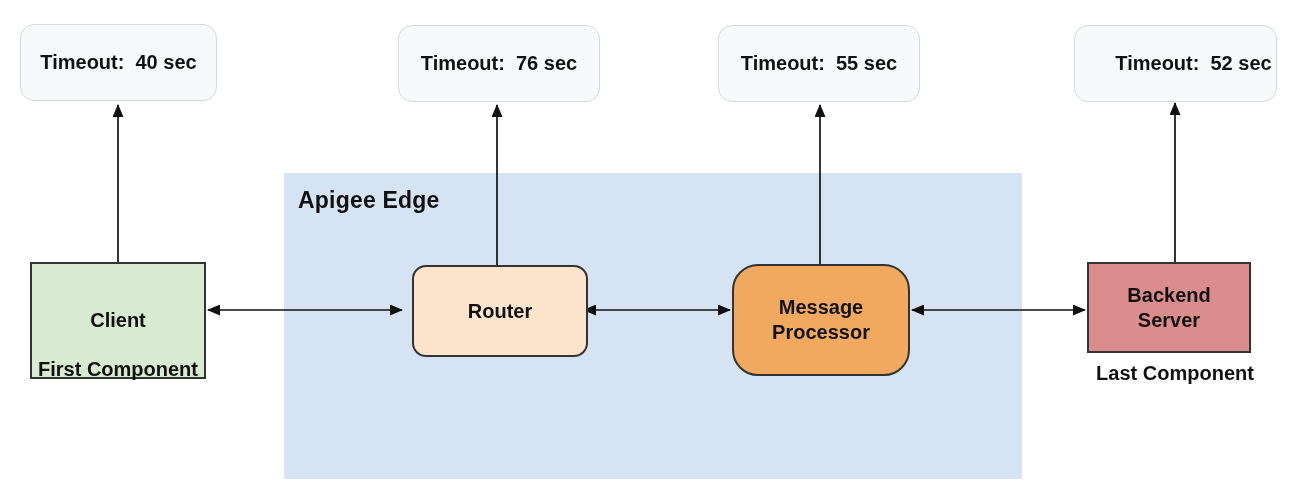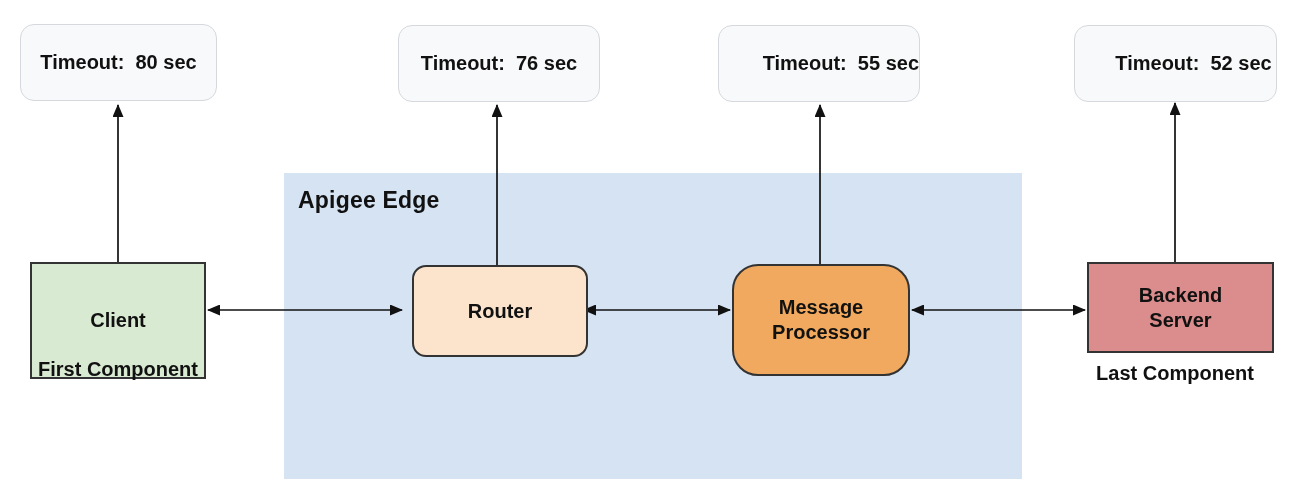--- a/index.html
+++ b/index.html
@@ -108,41 +108,41 @@
     <line x1="497" y1="265" x2="497" y2="105" stroke="#111111" stroke-width="1.7" marker-end="url(#ah)"></line>
     <line x1="820" y1="264" x2="820" y2="105" stroke="#111111" stroke-width="1.7" marker-end="url(#ah)"></line>
     <line x1="1175" y1="262" x2="1175" y2="103" stroke="#111111" stroke-width="1.7" marker-end="url(#ah)"></line>
 
     <line x1="208" y1="310" x2="402" y2="310" stroke="#111111" stroke-width="1.7" marker-start="url(#ah)" marker-end="url(#ah)"></line>
     <line x1="584" y1="310" x2="730" y2="310" stroke="#111111" stroke-width="1.7" marker-start="url(#ah)" marker-end="url(#ah)"></line>
     <line x1="912" y1="310" x2="1085" y2="310" stroke="#111111" stroke-width="1.7" marker-start="url(#ah)" marker-end="url(#ah)"></line>
   </svg>
 
   <div class="timeout" style="left:20px;   top:24px; width:197px;">
-    <span>Timeout:  80 sec</span>
+    <span>Timeout:  40 sec</span>
   </div>
   <div class="timeout" style="left:398px;  top:25px; width:202px;">
     <span>Timeout:  76 sec</span>
   </div>
-  <div class="timeout" style="left:718px;  top:25px; width:202px;justify-content:flex-end;">
+  <div class="timeout" style="left:718px;  top:25px; width:202px;">
     <span>Timeout:  55 sec</span>
   </div>
   <div class="timeout" style="left:1074px; top:25px; width:203px;padding-left:36px;">
     <span>Timeout:  52 sec</span>
   </div>
 
   <div class="comp" style="left: 30px; top: 262px; width: 176px; height: 117px; background-color: rgb(217, 234, 211);">
     <span>Client</span>
   </div>
   <div class="comp" style="left: 412px; top: 265px; width: 176px; height: 92px; background-color: rgb(251, 228, 203); border-radius: 14px;">
     <span>Router</span>
   </div>
   <div class="comp" style="left: 732px; top: 264px; width: 178px; height: 112px; background-color: rgb(240, 169, 94); border-radius: 26px;">
     <span class="narrow">Message Processor</span>
   </div>
-  <div class="comp" style="left: 1087px; top: 262px; width: 187px; height: 91px; background-color: rgb(219, 140, 140);">
+  <div class="comp" style="left: 1087px; top: 262px; width: 164px; height: 91px; background-color: rgb(219, 140, 140);">
     <span class="narrow">Backend Server</span>
   </div>
 
   <div class="caption" style="left:30px;   top:358px;">First Component</div>
   <div class="caption" style="left:1087px; top:362px;">Last Component</div>
 
 </div>
 
 </body></html>

